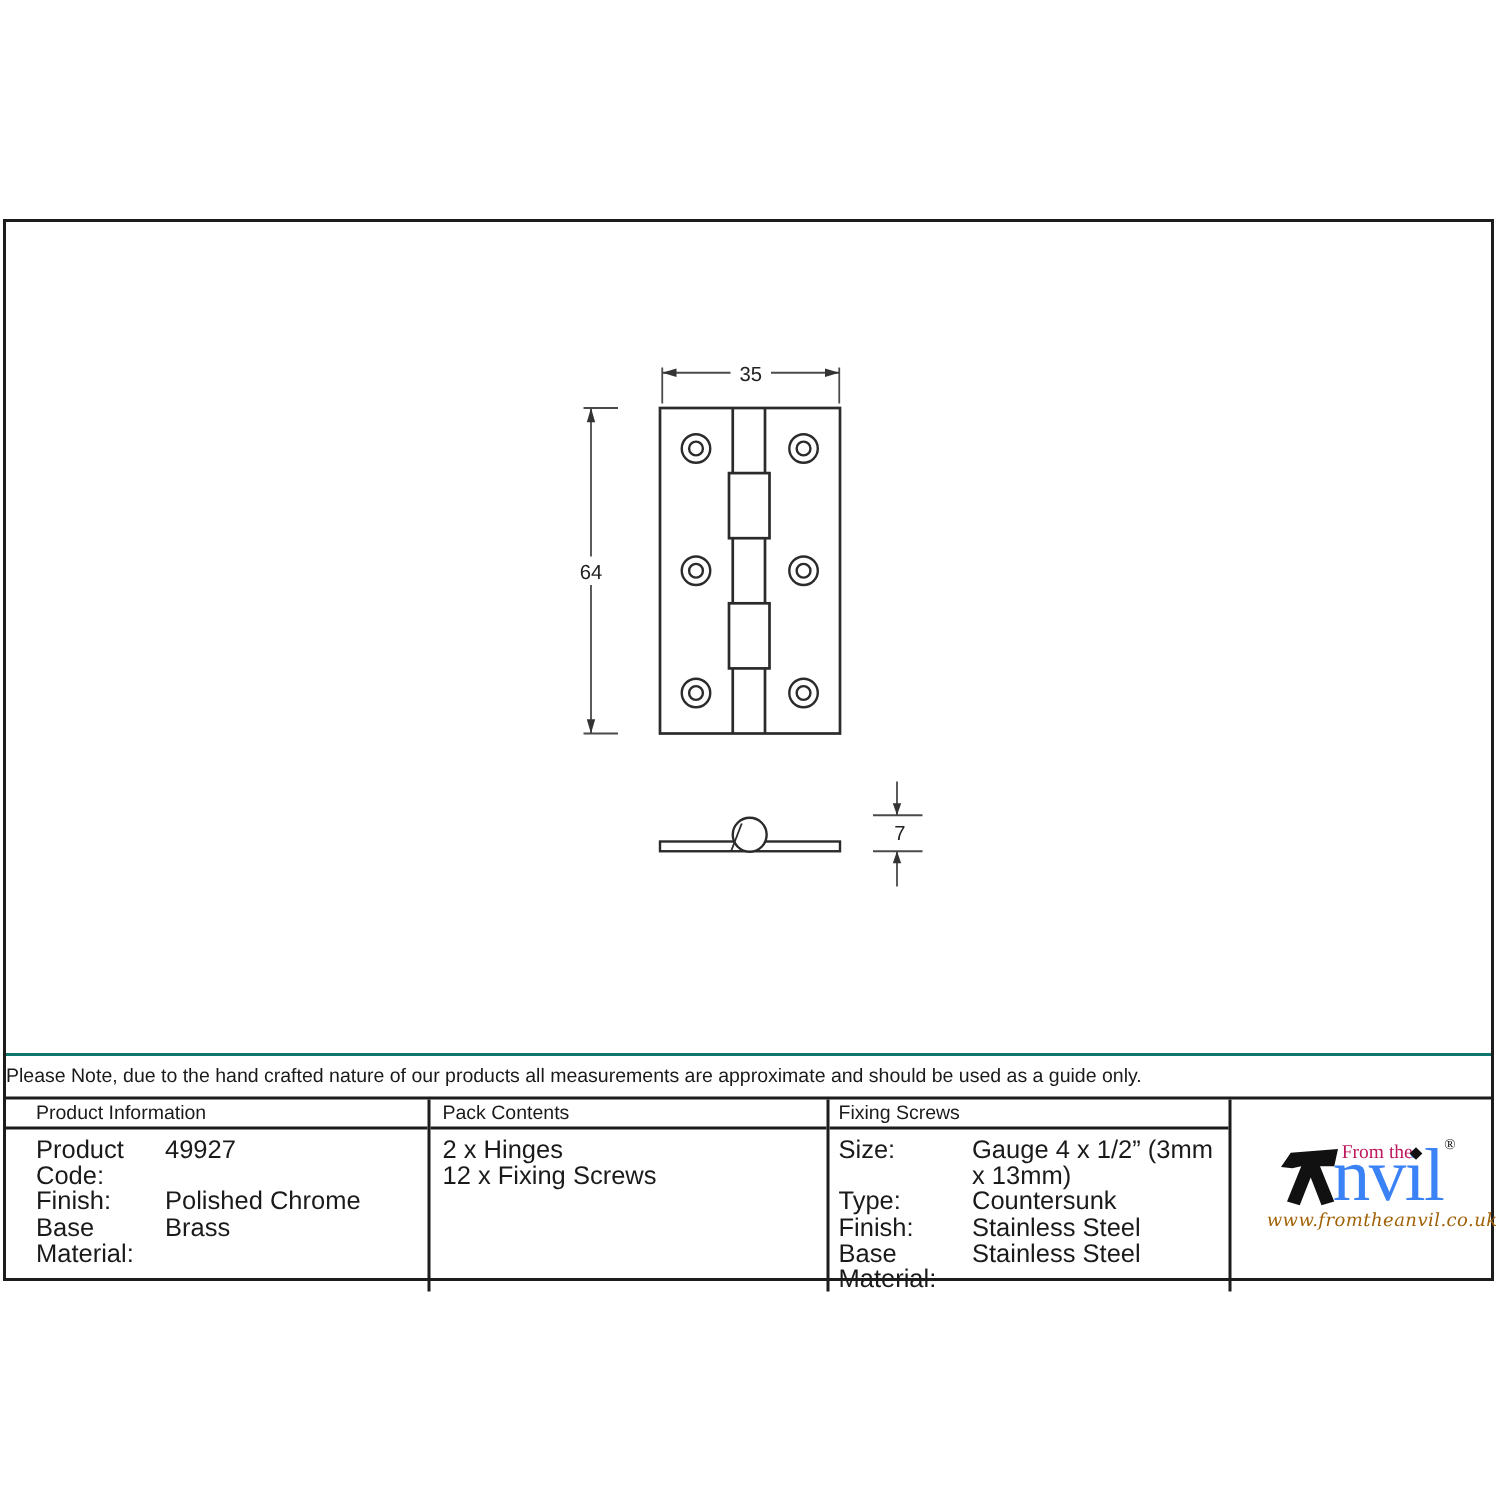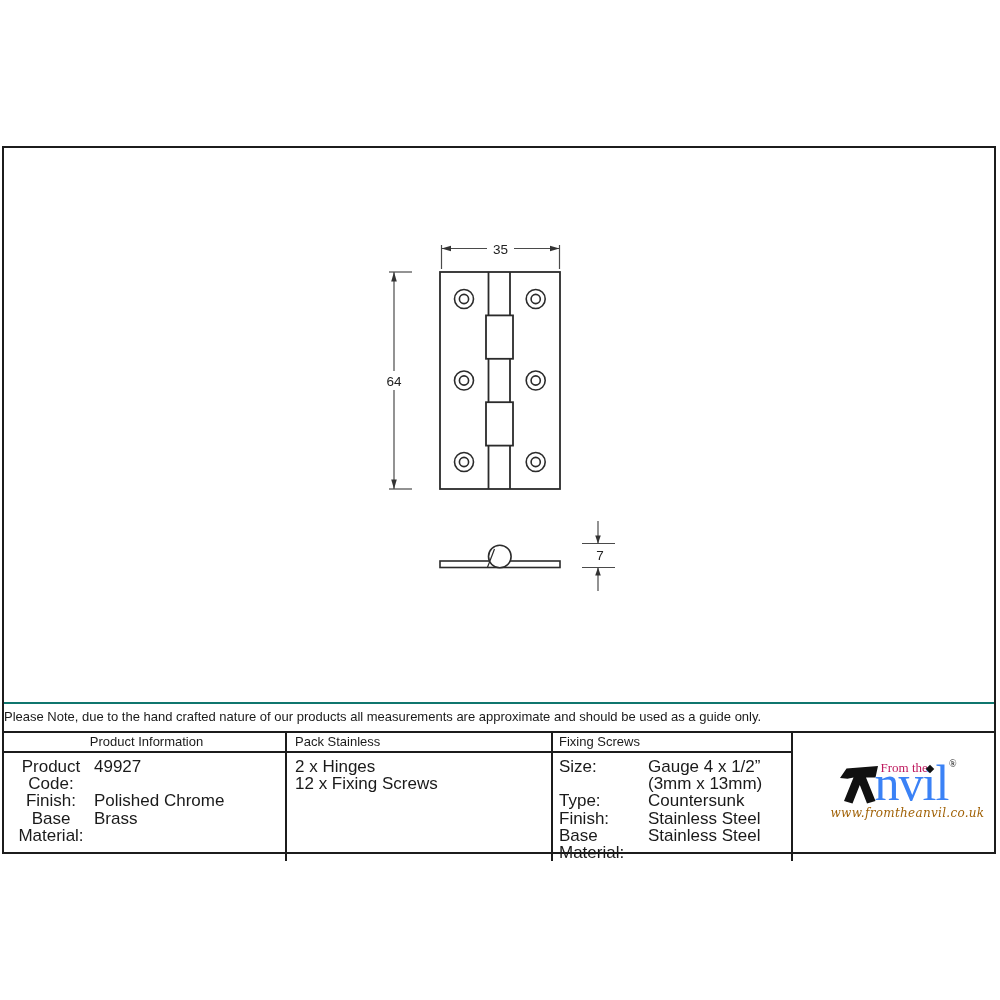--- a/index.html
+++ b/index.html
@@ -8,24 +8,24 @@
   .sheet { position:absolute; left:2px; top:146px; width:994px; height:708px;
            border:2px solid #1c1c1c; background:#fff; display:flex; flex-direction:column; }
   .drawing-area { position:relative; height:554px; flex:none; }
   .drawing-svg { position:absolute; left:0; top:0; }
   .note-row { flex:none; height:29px; border-top:2px solid #0f766e;
               line-height:26px; font-size:13px; }
   .spec-table { flex:1; border-top:2px solid #1c1c1c; display:flex; }
   .col { position:relative; }
   .col1 { width:283px; border-right:2px solid #1c1c1c; }
   .col2 { width:266px; border-right:2px solid #1c1c1c; }
-  .col3 { width:240px; border-right:2px solid #1c1c1c; }
+  .col3 { width:268px; border-right:2px solid #1c1c1c; }
   .col4 { flex:1; }
   .col-header { height:20px; border-bottom:2px solid #1c1c1c; line-height:17px; font-size:13px; }
-  .col1 .col-header, .col1 .col-body { padding-left:4px;text-align:center; }
+  .col1 .col-header, .col1 .col-body { padding-left:20px; }
   .col2 .col-header, .col2 .col-body { padding-left:8px; }
   .col3 .col-header, .col3 .col-body { padding-left:6px; }
   .col-body { padding-top:5px; font-size:17px; }
   .kv-row { display:flex; line-height:17.2px; }
   .col1 .kv-label { width:86px; flex:none; }
   .col3 .kv-label { width:89px; flex:none; }
   .pc-line { line-height:17.2px; }
   
   .logo { width:126px; margin:19px auto 0 auto; position:relative; }
   .logo-row { position:relative; height:50px; }
@@ -131,21 +131,21 @@
           <span class="kv-value">Polished Chrome</span>
         </div>
         <div class="kv-row">
           <span class="kv-label">Base Material:</span>
           <span class="kv-value">Brass</span>
         </div>
       </div>
     </div>
 
     <div class="col col2">
-      <div class="col-header">Pack Stainless</div>
+      <div class="col-header">Pack Contents</div>
       <div class="col-body">
         <div class="pc-line">2 x Hinges</div>
         <div class="pc-line">12 x Fixing Screws</div>
       </div>
     </div>
 
     <div class="col col3">
       <div class="col-header">Fixing Screws</div>
       <div class="col-body">
         <div class="kv-row">

